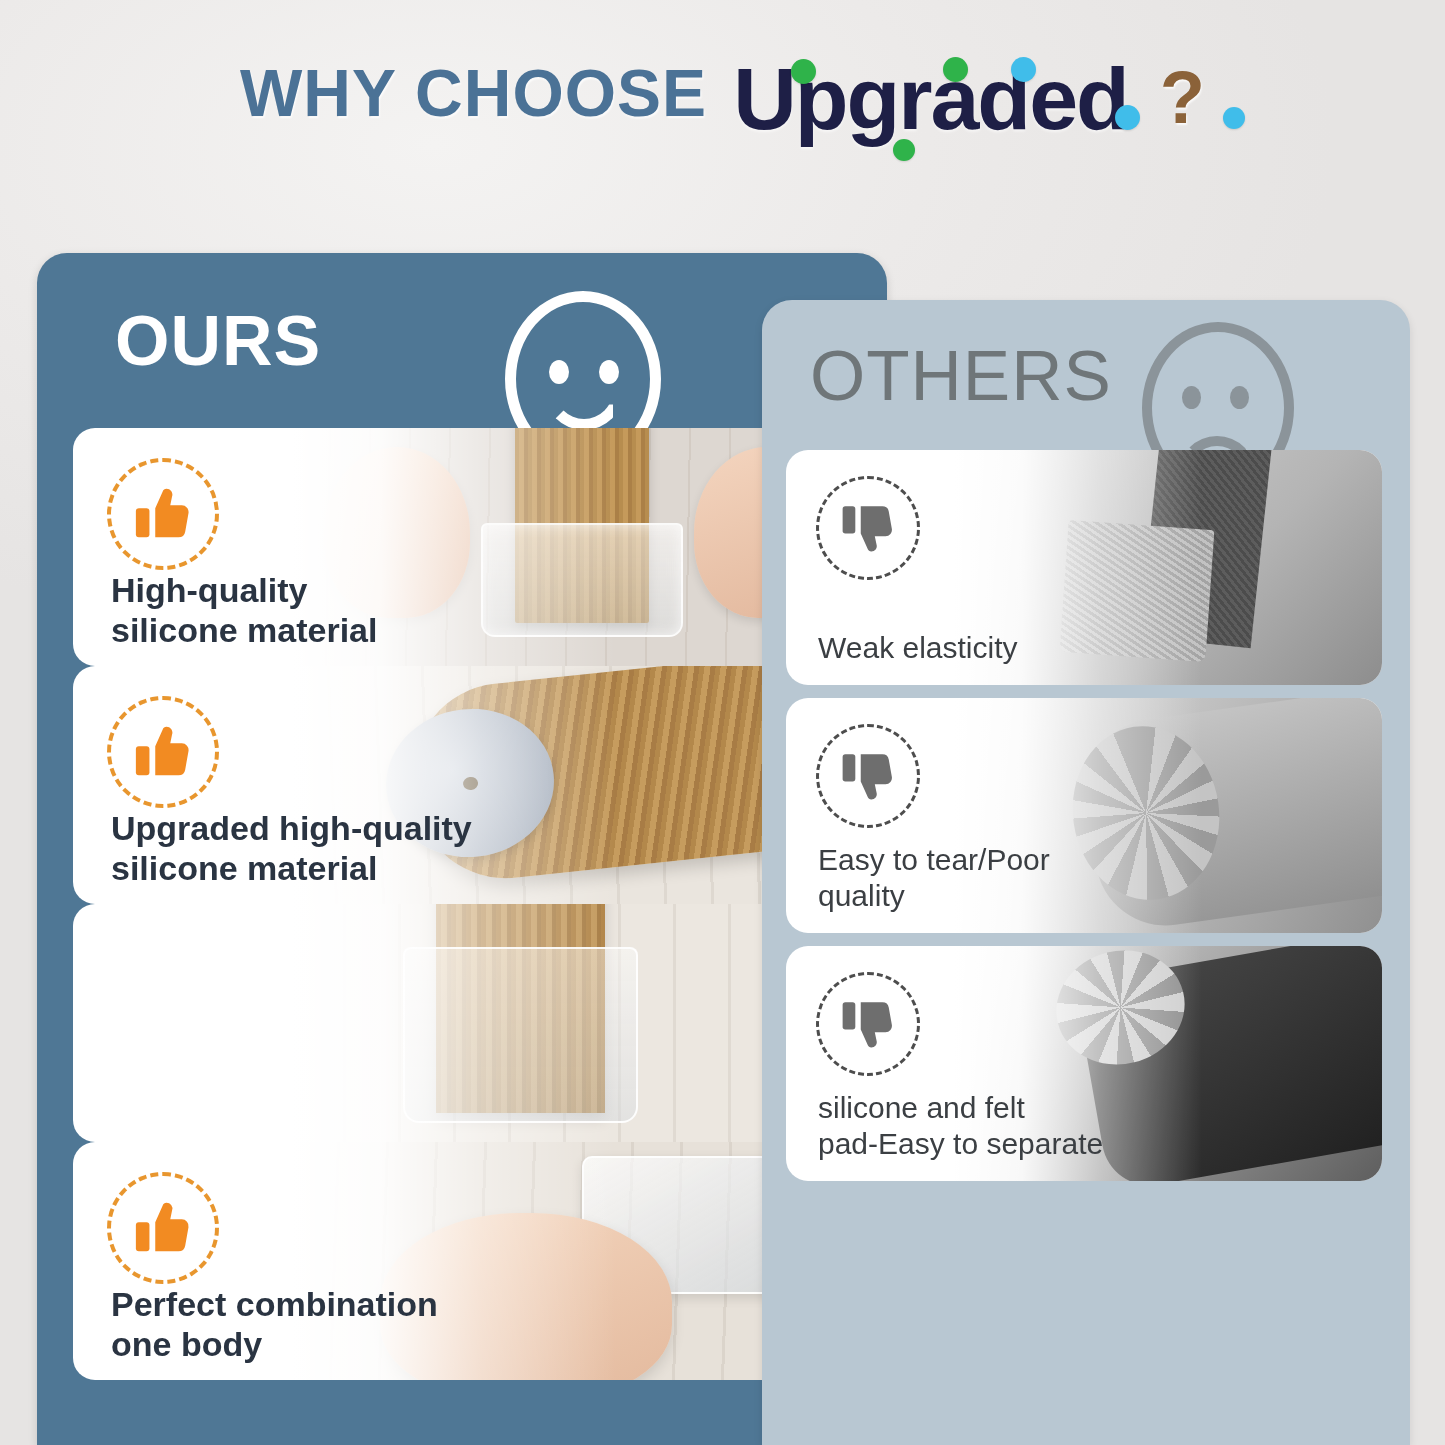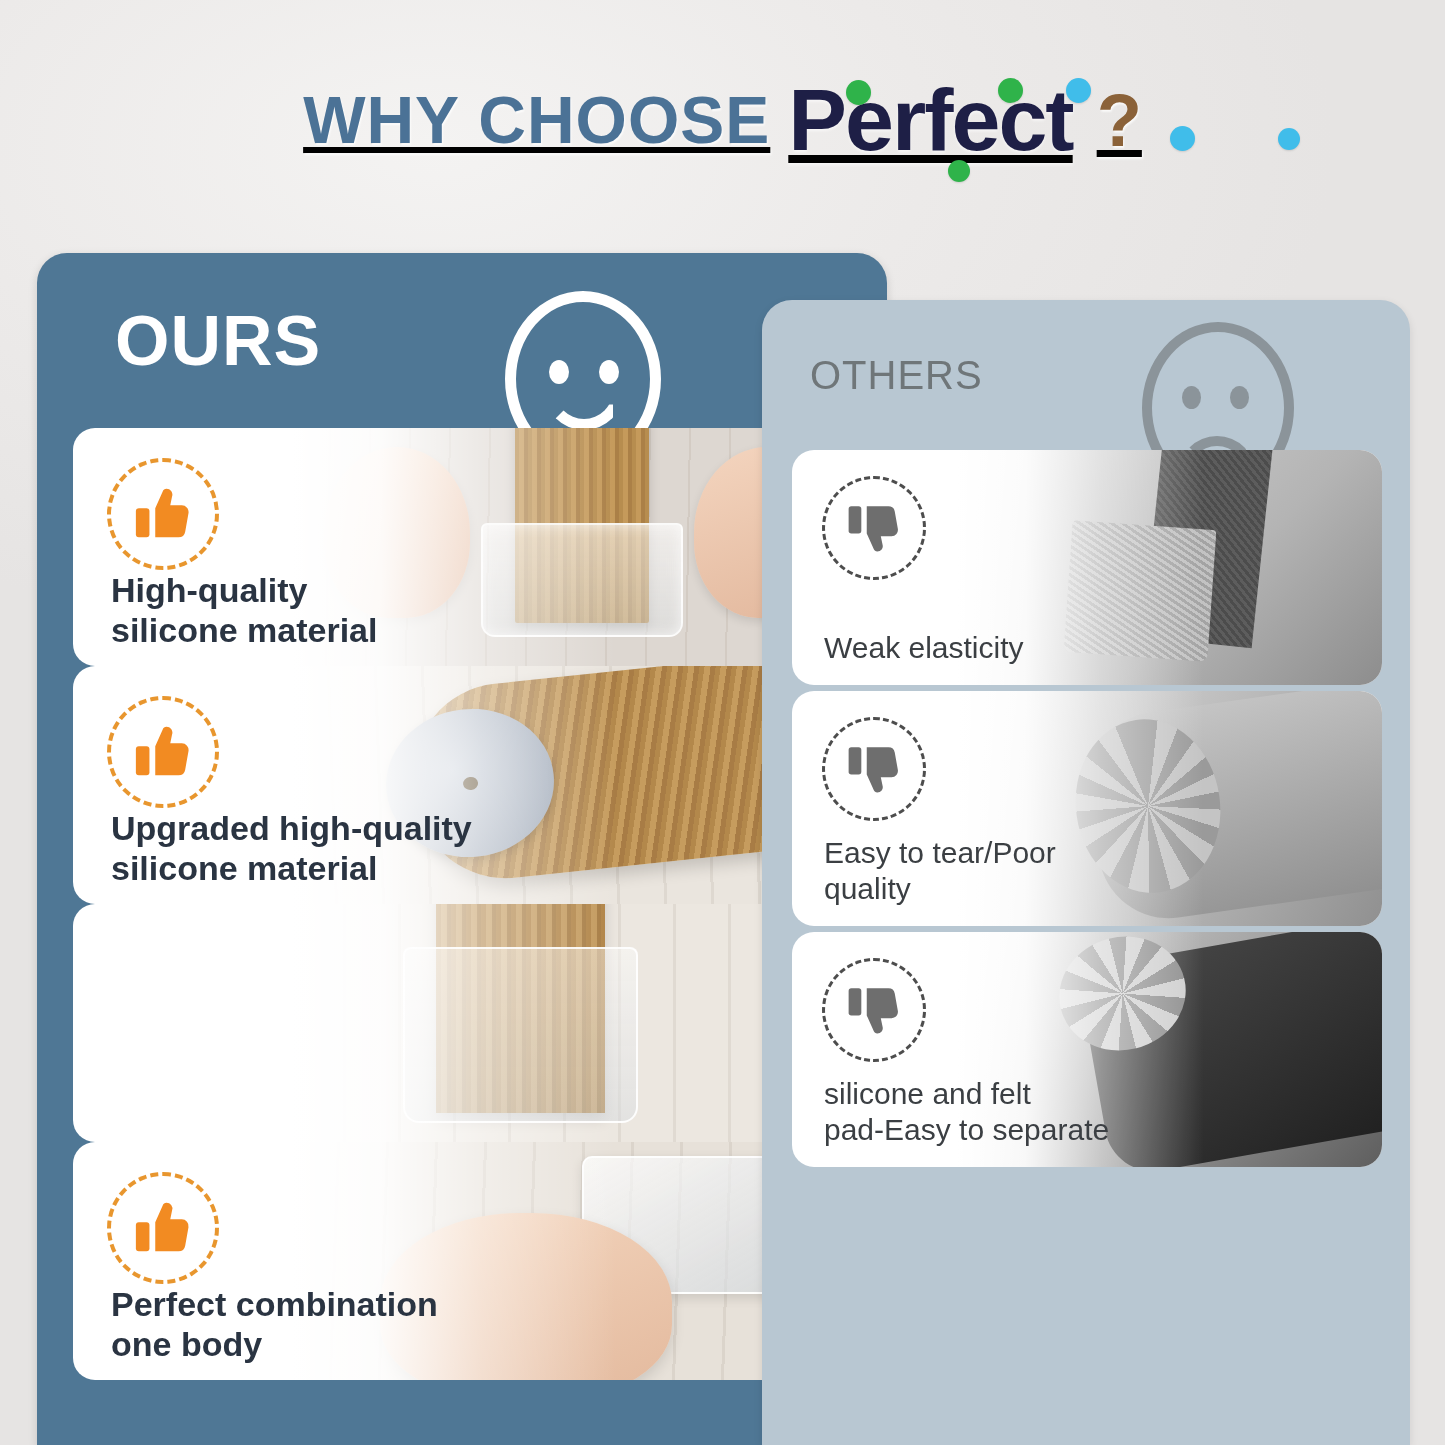--- a/index.html
+++ b/index.html
@@ -21,24 +21,22 @@
   }
 
   
   .header {
     position: absolute;
     top: 55px;
     left: 0;
     width: 1445px;
     height: 130px;
     display: flex;
-    align-items: center;
     justify-content: center;
-    gap: 18px;
-    text-decoration: underline;
+    gap: 26px;
   }
 
   .headline {
     font-size: 66px;
     font-weight: bold;
     letter-spacing: 1px;
     color: #4b7296;
     text-shadow: 1px 2px 2px rgba(255,255,255,0.85), 0 1px 0 rgba(0,0,0,0.10);
     white-space: nowrap;
   }
@@ -105,21 +103,21 @@
     height: 168px;
   }
   .panel-ours .panel-head { padding: 0 0 0 78px; height: 175px; }
   .panel-others .panel-head { padding: 0 0 0 48px; height: 150px; }
 
   .panel-title {
     font-weight: bold;
     white-space: nowrap;
   }
   .ours-title   { font-size: 70px; color: #ffffff; letter-spacing: 1px; }
-  .others-title { font-size: 40px; color: #6f7679; letter-spacing: 1px; font-weight: normal; }
+  .others-title { font-size: 71px; color: #6f7679; letter-spacing: 1px; font-weight: normal; }
 
   .face {
     position: absolute;
     border-radius: 50%;
   }
   .face-smile {
     left: 468px;
     top: 38px;
     width: 156px;
     height: 176px;
@@ -160,21 +158,21 @@
     border: 10px solid #8b949a;
     border-bottom-color: transparent;
     border-left-color: transparent;
     border-right-color: transparent;
     border-radius: 60px 60px 0 0;
   }
 
   
   .cards { position: relative; }
   .panel-ours   .cards { padding: 0 36px 0 36px; display: flex; flex-direction: column; }
-  .panel-others .cards { padding: 0 28px 0 30px; display: flex; flex-direction: column; gap: 6px; border-radius: 30px; }
+  .panel-others .cards { padding: 0 28px 0 24px; display: flex; flex-direction: column; gap: 13px; border-radius: 30px; }
 
   .card {
     position: relative;
     border-radius: 22px;
     overflow: hidden;
     background: #ffffff;
     display: flex;
     align-items: stretch;
   }
   .panel-ours .card   { height: 238px; }
@@ -392,21 +390,21 @@
   }
 </style>
 </head>
 <body>
 
 <div class="page">
 
   <div class="header">
     <div class="headline">WHY CHOOSE</div>
     <div class="brand">
-      <span>Perfect</span>
+      <span>Upgraded</span>
       <span class="dot d1"></span>
       <span class="dot d2"></span>
       <span class="dot d3"></span>
       <span class="dot d4"></span>
       <span class="dot d5"></span>
       <span class="dot d6"></span>
     </div>
     <div class="qmark">?</div>
   </div>
 

